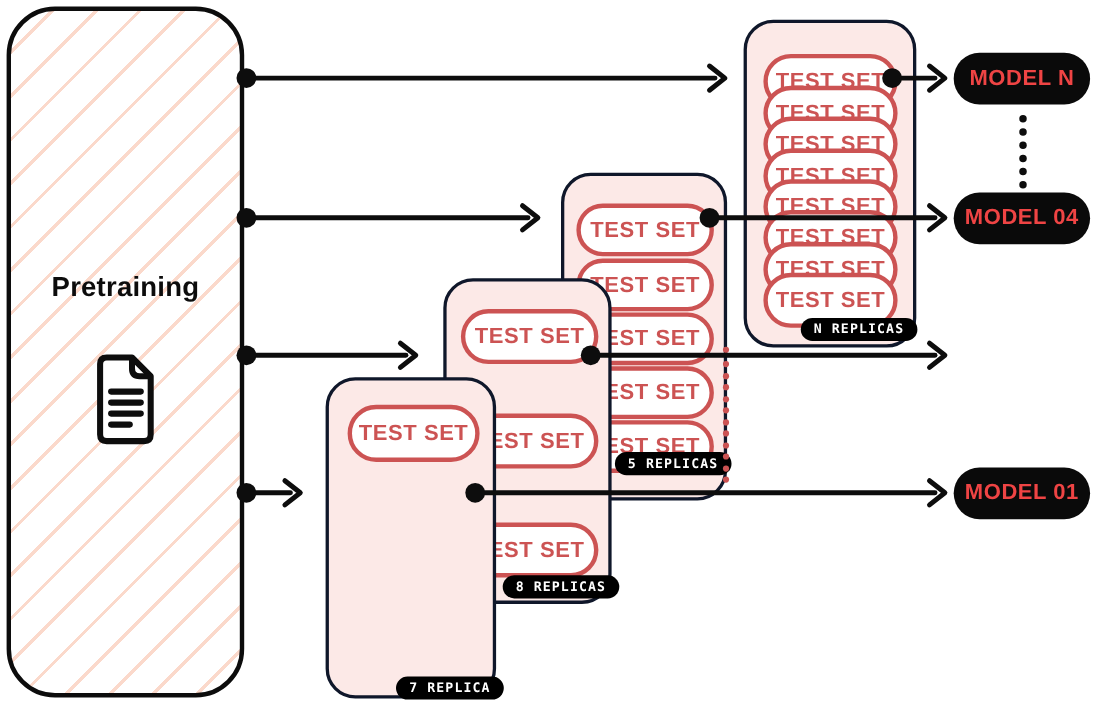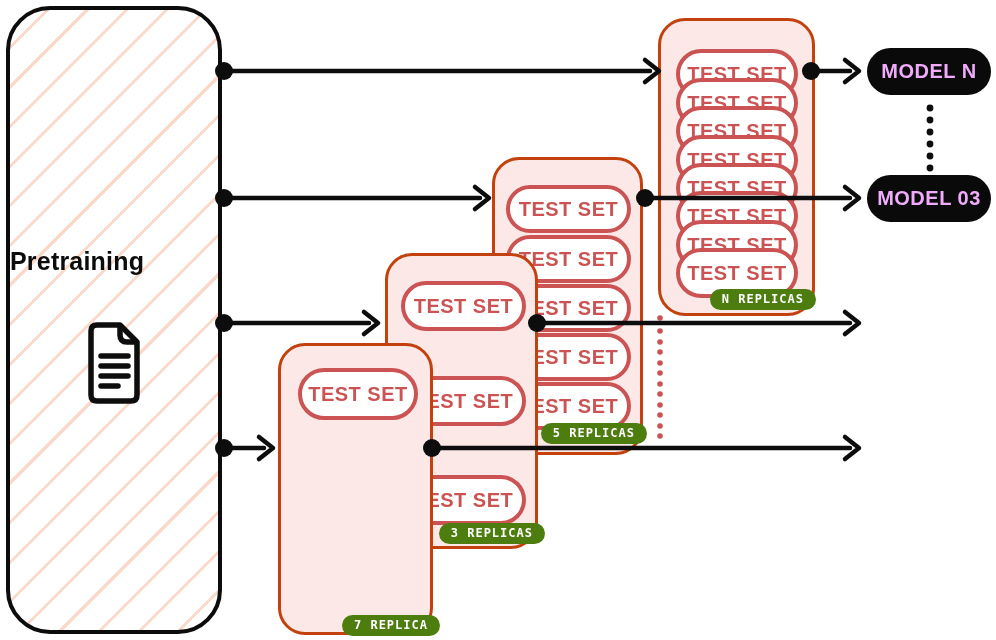--- a/index.html
+++ b/index.html
@@ -10,48 +10,49 @@
   
   .source-box{
     position:absolute;left:6px;top:6px;width:208px;height:620px;
     border:4px solid #0c0c0c;border-radius:44px;
     background:repeating-linear-gradient(135deg,
       rgba(255,255,255,0) 0px, rgba(255,255,255,0) 25px,
       #fbd9cb 25px, #fbd9cb 28px);
     background-color:#ffffff;
   }
   .source-title{
-    position:absolute;left:0;top:236px;width:100%;
+    position:absolute;left:0;top:236px;width:100%;text-align:center;
     font-size:25px;font-weight:bold;color:#0c0c0c;line-height:31px;letter-spacing:.2px;
   }
   .doc-icon{position:absolute;left:50%;top:310px;transform:translateX(-50%);}
   
   .card{
-    position:absolute;background:#fce9e7;border:3px solid #c2410c;border-radius:27px;
+    position:absolute;background:#fce9e7;border:3px solid #0f172a;border-radius:27px;
     box-sizing:border-box;
+    margin-left:18px;
   }
   .card-n{left:658px;top:18px;width:157px;height:298px;z-index:1;}
   .card-5{left:492px;top:157px;width:151px;height:298px;z-index:2;}
   .card-3{left:385px;top:253px;width:153px;height:296px;z-index:3;}
   .card-1{left:278px;top:343px;width:155px;height:292px;z-index:4;}
   .tsp{
     position:absolute;background:#ffffff;border:4px solid #cc5353;border-radius:28px;
     box-sizing:border-box;display:flex;align-items:center;justify-content:center;
     color:#cc5353;font-weight:bold;font-size:20px;letter-spacing:.5px;white-space:nowrap;
   }
   .badge{
-    position:absolute;background:#4d7c0f;color:#ffffff;
+    position:absolute;background:#000000;color:#ffffff;
     font-family:"DejaVu Sans Mono",monospace;font-weight:bold;font-size:12px;
     letter-spacing:1px;padding:3px 12px;border-radius:12px;white-space:nowrap;line-height:15px;
   }
   
   .model{
     position:absolute;left:867px;width:124px;height:47px;background:#0a0a0a;
     border-radius:24px;display:flex;align-items:center;justify-content:center;
-    color:#f0abfc;font-weight:bold;font-size:20px;letter-spacing:.5px;z-index:5;white-space:nowrap;
+    color:#ef4444;font-weight:bold;font-size:20px;letter-spacing:.5px;z-index:5;white-space:nowrap;
   }
   
   .overlay{position:absolute;left:0;top:0;z-index:6;pointer-events:none;}
 </style>
 </head>
 <body>
 
 <div class="stage">
 
   <div class="source-box">
@@ -105,45 +106,46 @@
       </div>
     <div class="tsp" style="left:11px;top:124px;width:125px;height:48px;">
         <span>TEST SET</span>
       </div>
     <div class="tsp" style="left:11px;top:173px;width:125px;height:48px;">
         <span>TEST SET</span>
       </div>
     <div class="tsp" style="left:11px;top:222px;width:125px;height:48px;">
         <span>TEST SET</span>
       </div>
-    <div class="badge" style="right:-7px;bottom:8px;">5 REPLICAS</div>
+    <div class="badge" style="right:-7px;bottom:20px;">5 REPLICAS</div>
   </div>
 
   <div class="card card-3">
     <div class="tsp" style="left:13px;top:25px;width:125px;height:50px;">
         <span>TEST SET</span>
       </div>
     <div class="tsp" style="left:13px;top:120px;width:125px;height:50px;">
         <span>TEST SET</span>
       </div>
     <div class="tsp" style="left:13px;top:219px;width:125px;height:50px;">
         <span>TEST SET</span>
       </div>
-    <div class="badge" style="right:-10px;bottom:2px;">3 REPLICAS</div>
+    <div class="badge" style="right:-10px;bottom:2px;">8 REPLICAS</div>
   </div>
 
   <div class="card card-1">
     <div class="tsp" style="left:17px;top:22px;width:120px;height:52px;">
         <span>TEST SET</span>
       </div>
     <div class="badge" style="right:-10px;bottom:-4px;">7 REPLICA</div>
   </div>
 
   <div class="model" style="top:48px;">MODEL N</div>
-  <div class="model" style="top:175px;">MODEL 03</div>
+  <div class="model" style="top:175px;">MODEL 04</div>
+  <div class="model" style="top:425px;">MODEL 01</div>
 
   <svg class="overlay" width="996" height="640" viewBox="0 0 996 640">
 
     <g fill="#cc5353">
       <circle cx="660" cy="318" r="2.8"></circle>
         <circle cx="660" cy="331" r="2.8"></circle>
       <circle cx="660" cy="342" r="2.8"></circle>
         <circle cx="660" cy="352" r="2.8"></circle>
       <circle cx="660" cy="363" r="2.8"></circle>
         <circle cx="660" cy="373" r="2.8"></circle>

